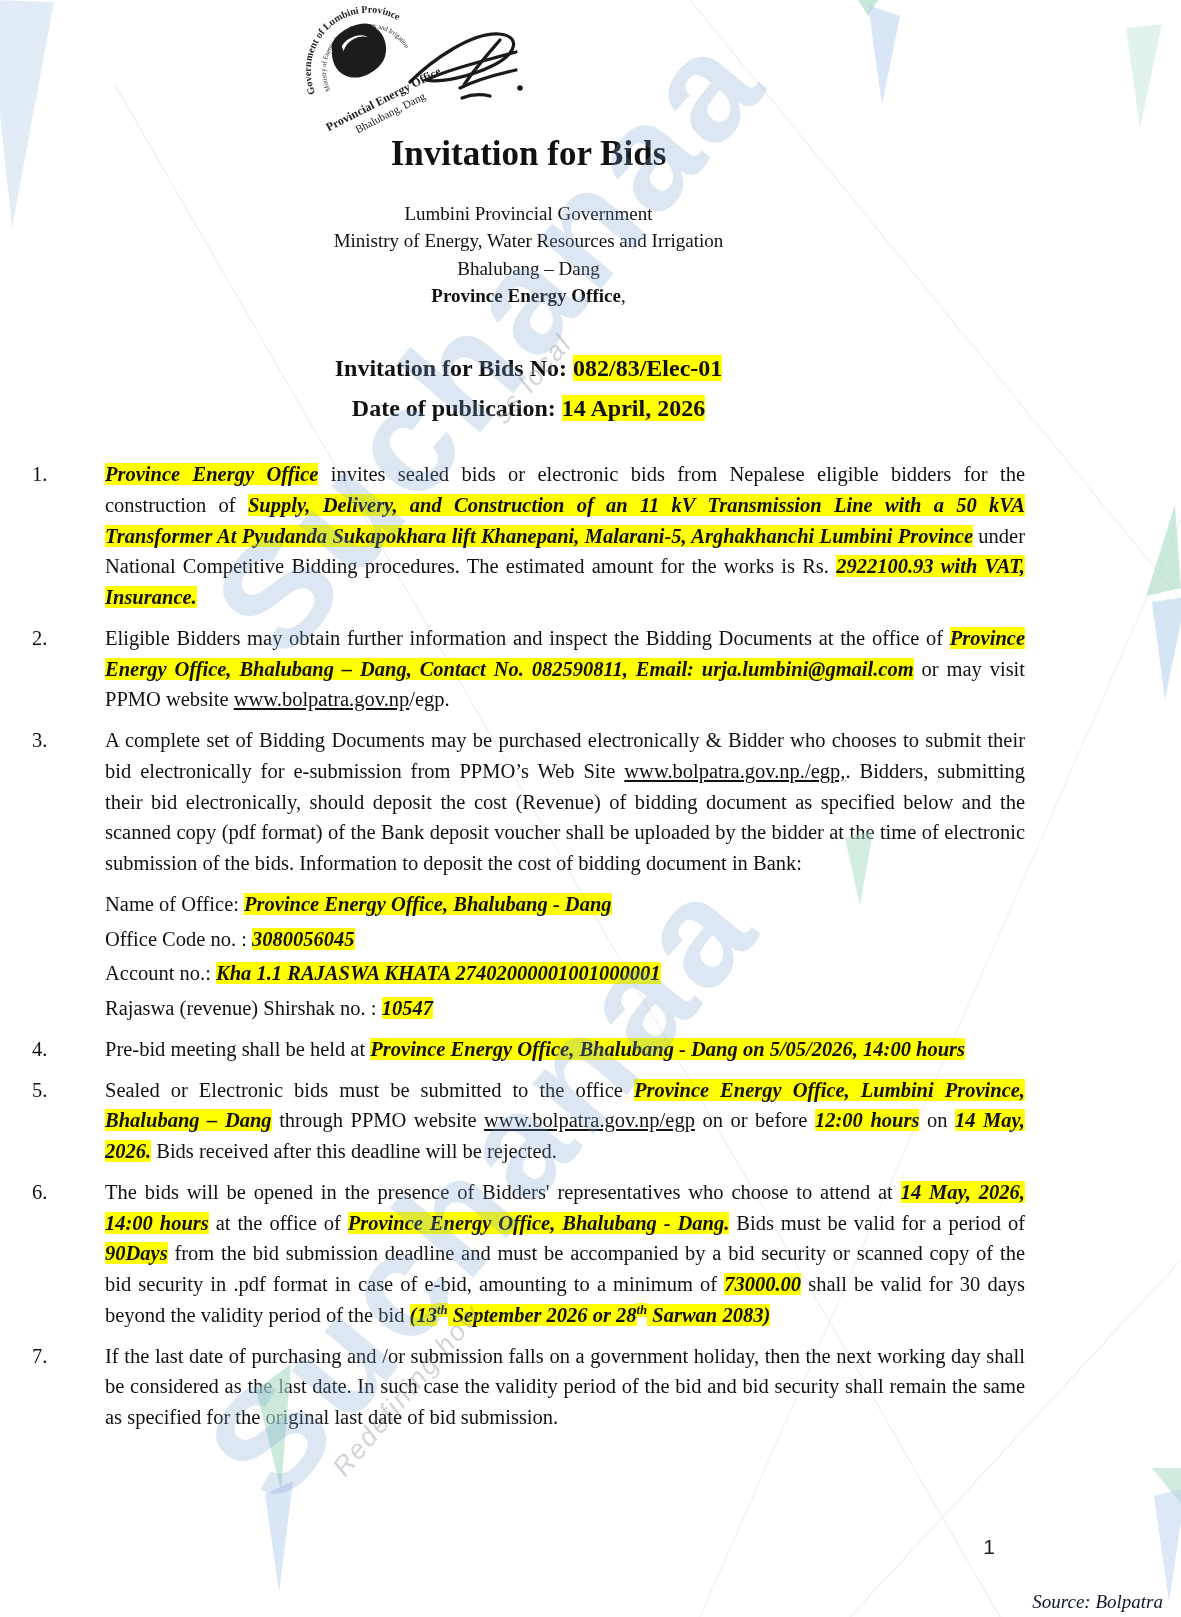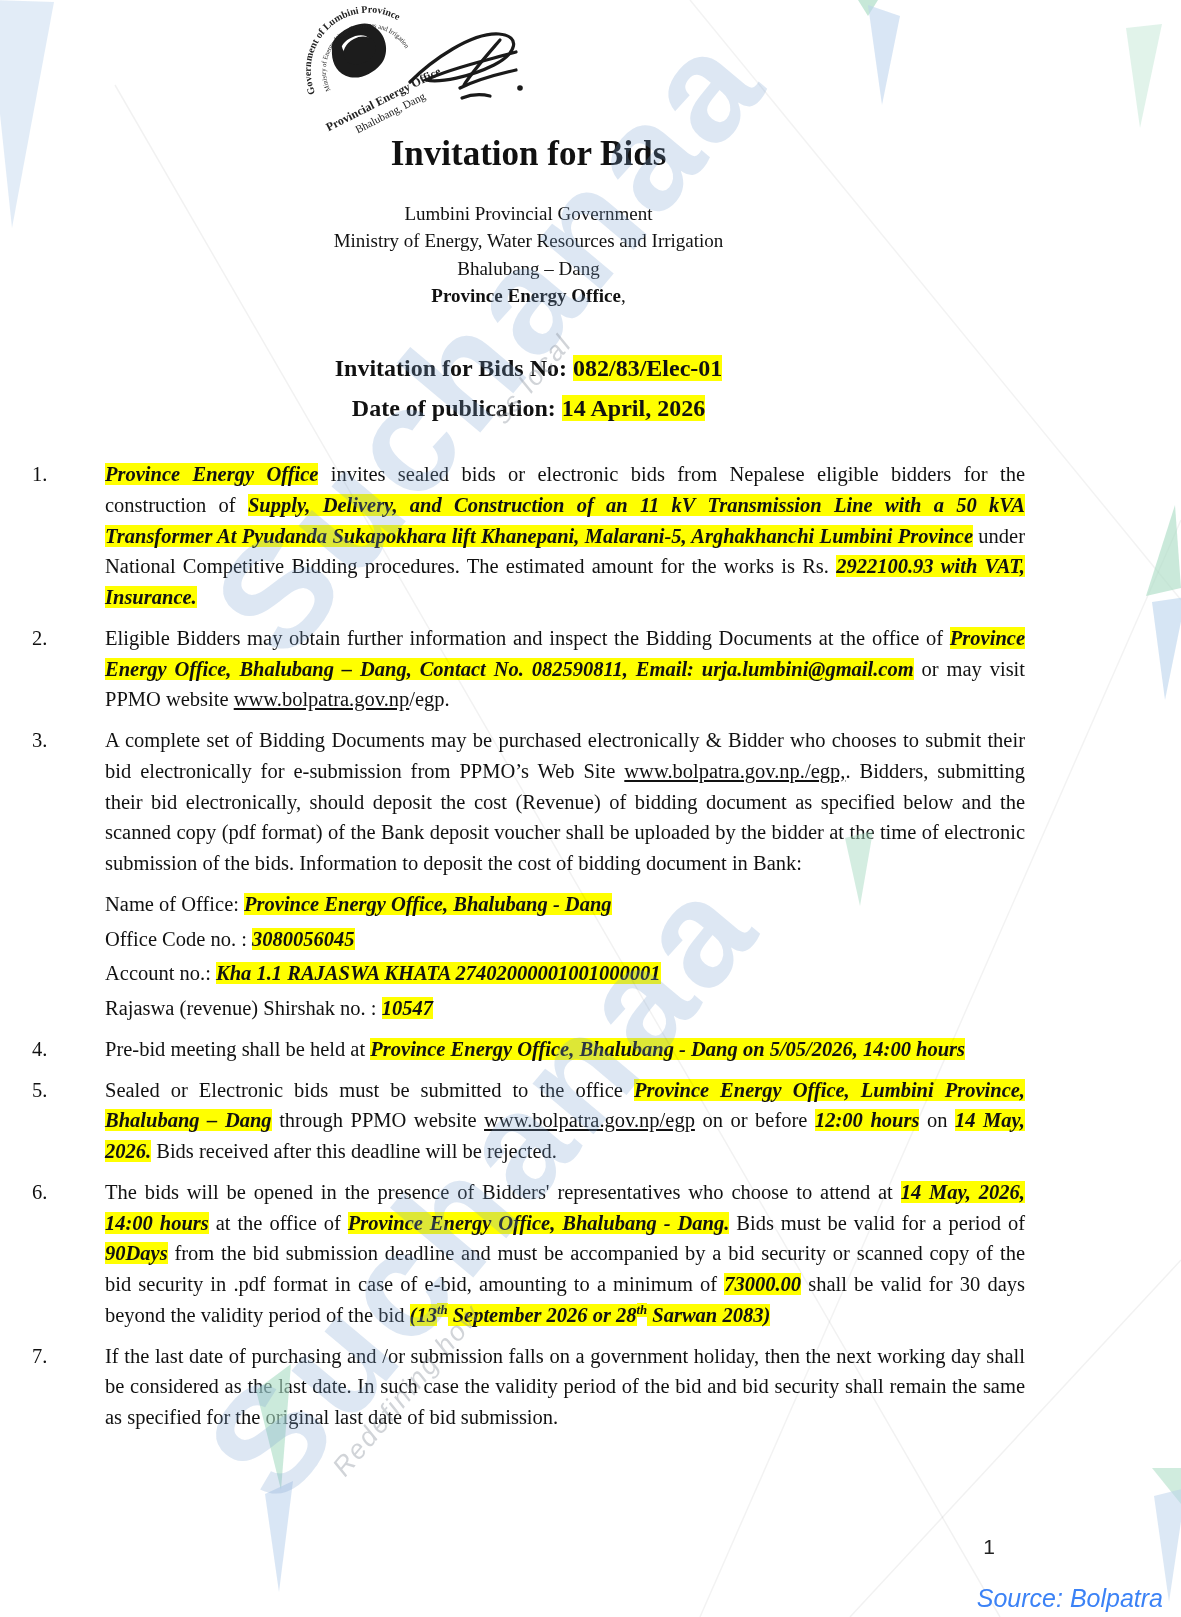--- a/index.html
+++ b/index.html
@@ -41,22 +41,22 @@
   
   .seg-hl{background:#ffff00;font-weight:bold;font-style:italic;}
   .seg-hlb{background:#ffff00;font-weight:bold;}
   .seg-u{text-decoration:underline;}
   .seg-b{font-weight:bold;}
   .seg-sup{vertical-align:super;font-size:0.62em;line-height:0;}
   
   .page-number{position:absolute;right:186px;bottom:58px;z-index:3;
                font-family:"Liberation Sans",sans-serif;font-size:21px;color:#222;}
   .source-credit{position:absolute;right:18px;bottom:4px;z-index:6;
-                 font-family:Liberation Sans, sans-serif;font-style:italic;
-                 font-size:25px;color:#3b82f6;}
+                 font-family:Liberation Serif, serif;font-style:italic;
+                 font-size:19px;color:#0f172a;}
 </style>
 </head>
 <body>
 
 <div class="page">
 
   <svg class="deco" width="1181" height="1617" viewBox="0 0 1181 1617">
 
     <line x1="115" y1="85" x2="1000" y2="1617" stroke="rgba(0,0,0,0.055)" stroke-width="1.5"></line>
     <line x1="690" y1="0" x2="1181" y2="600" stroke="rgba(0,0,0,0.05)" stroke-width="1.5"></line>

